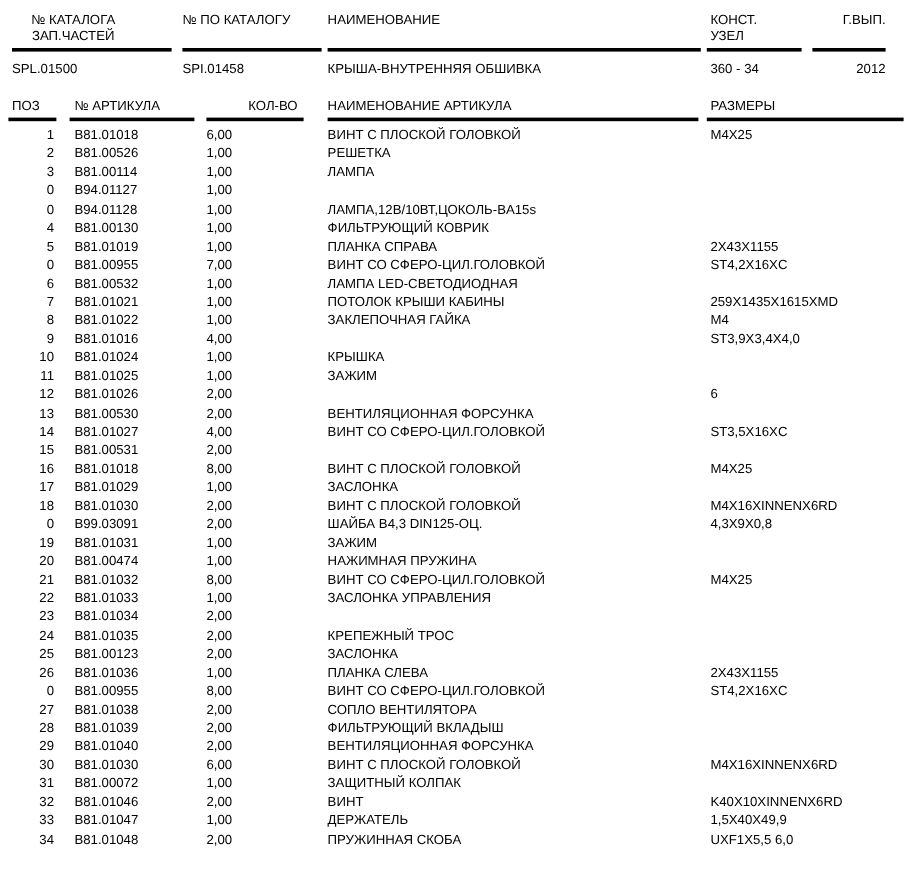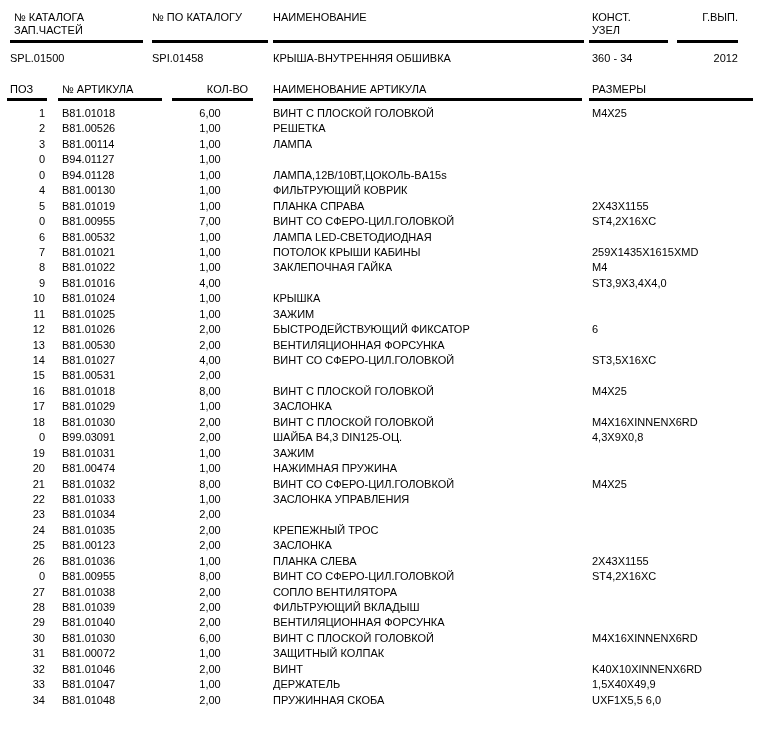--- a/index.html
+++ b/index.html
@@ -49,30 +49,30 @@
     position: relative;
     height: 15.45px;
   }
   .part-row span {
     position: absolute;
     line-height: 15.45px;
     white-space: nowrap;
   }
   .c-pos  { left: 0;     width: 45px;  text-align: right; }
   .c-art  { left: 62px; }
-  .c-qty  { left: 172px; width: 76px;  text-align: center; }
+  .c-qty  { left: 172px; width: 76px;  text-align: left; }
   .c-name { left: 273px; }
   .c-size { left: 592px; white-space: pre; }
 </style>
 </head>
 <body>
 
 <div class="page">
 
-  <div class="abs hdr-text two-line" style="left:14px;">
+  <div class="abs hdr-text two-line" style="left:26px;text-align:center;">
     <div>№ КАТАЛОГА</div>
     <div>ЗАП.ЧАСТЕЙ</div>
   </div>
   <div class="abs hdr-text" style="left:152px;">№ ПО КАТАЛОГУ</div>
   <div class="abs hdr-text" style="left:273px;">НАИМЕНОВАНИЕ</div>
   <div class="abs hdr-text two-line" style="left:592px;">
     <div>КОНСТ.</div>
     <div>УЗЕЛ</div>
   </div>
   <div class="abs hdr-text right" style="left:677px; width:61px;">Г.ВЫП.</div>
@@ -195,21 +195,20 @@
     <span class="c-pos">11</span>
     <span class="c-art">B81.01025</span>
     <span class="c-qty">1,00</span>
     <span class="c-name">ЗАЖИМ</span>
     <span class="c-size"></span>
   </div>
       <div class="part-row">
     <span class="c-pos">12</span>
     <span class="c-art">B81.01026</span>
     <span class="c-qty">2,00</span>
-    <span class="c-name">БЫСТРОДЕЙСТВУЮЩИЙ ФИКСАТОР</span>
     <span class="c-size">6</span>
   </div>
       <div class="part-row">
     <span class="c-pos">13</span>
     <span class="c-art">B81.00530</span>
     <span class="c-qty">2,00</span>
     <span class="c-name">ВЕНТИЛЯЦИОННАЯ ФОРСУНКА</span>
     <span class="c-size"></span>
   </div>
       <div class="part-row">

